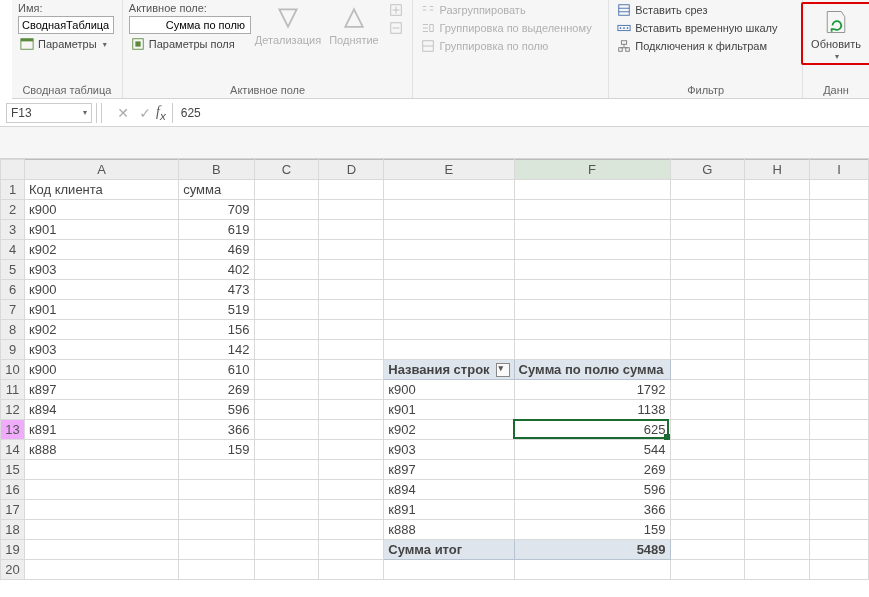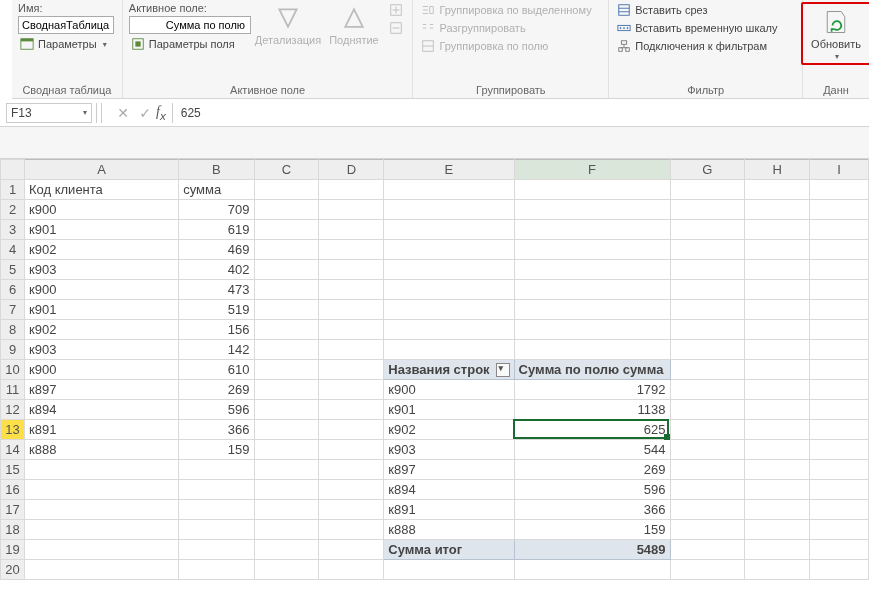--- a/index.html
+++ b/index.html
@@ -41,21 +41,21 @@
   table.grid { border-collapse: collapse; table-layout: fixed; }
   .grid th, .grid td { border: 1px solid #d9d9d9; height: 20px; font-size: 13px; padding: 0 4px; overflow: hidden; white-space: nowrap; }
   .grid th { background: #eee; font-weight: normal; text-align: center; color: #555; }
   .grid th.colh { border-top: 1px solid #bbb; }
   .grid th.rowh { width: 24px; text-align: center; }
   .grid td { background: #fff; text-align: left; }
   .grid td.num { text-align: right; }
   .grid td.pivot-hdr { background: #dfe5ec; font-weight: bold; border: 1px solid #b7c3d1; }
   .grid td.pivot-total { background: #dfe5ec; font-weight: bold; border: 1px solid #b7c3d1; }
   .grid th.active-col { background: #d9e6d9; }
-  .grid th.active-row { background: #fde047; }
+  .grid th.active-row { background: #f0abfc; }
   .corner { width: 24px; height: 20px; background: #eee; border: 1px solid #d9d9d9; }
 
   
   .colA { width: 156px; }
   .colB { width:  76px; }
   .colC { width:  66px; }
   .colD { width:  66px; }
   .colE { width: 120px; }
   .colF { width: 156px; }
   .colG { width:  76px; }
@@ -145,40 +145,39 @@
       </div>
     </div>
     <div class="rgroup-title">Активное поле</div>
   </div>
 
   <div class="rgroup" style="width:198px">
     <div class="rgroup-body">
       <div class="stacked">
         <div class="rbtn disabled">
           <svg viewBox="0 0 16 16">
+              <path d="M2 4 h4 M2 8 h4 M10 4 h4 M10 8 h4" stroke="#bcbcbc" fill="none"></path>
+            </svg>
+          <span>Разгруппировать</span>
+        </div>
+        <div class="rbtn disabled">
+          <svg viewBox="0 0 16 16">
               <path d="M2 4 h6 M2 8 h6 M2 12 h6 M10 4 h4 v8 h-4 z" stroke="#bcbcbc" fill="none"></path>
             </svg>
           <span>Группировка по выделенному</span>
-        </div>
-        <div class="rbtn disabled">
-          <svg viewBox="0 0 16 16">
-              <path d="M2 4 h4 M2 8 h4 M10 4 h4 M10 8 h4" stroke="#bcbcbc" fill="none"></path>
-            </svg>
-          <span>Разгруппировать</span>
         </div>
         <div class="rbtn disabled">
           <svg viewBox="0 0 16 16">
               <rect x="2" y="2" width="12" height="12" fill="none" stroke="#bcbcbc"></rect>
               <line x1="2" y1="8" x2="14" y2="8" stroke="#bcbcbc"></line>
             </svg>
           <span>Группировка по полю</span>
         </div>
       </div>
     </div>
-    <div class="rgroup-title">Группировать</div>
   </div>
 
   <div class="rgroup" style="width:196px">
     <div class="rgroup-body">
       <div class="stacked">
         <div class="rbtn">
           <svg viewBox="0 0 16 16">
               <rect x="2" y="2" width="12" height="12" fill="none" stroke="#3f6aa8"></rect>
               <line x1="2" y1="6" x2="14" y2="6" stroke="#3f6aa8"></line>
               <line x1="2" y1="10" x2="14" y2="10" stroke="#3f6aa8"></line>

